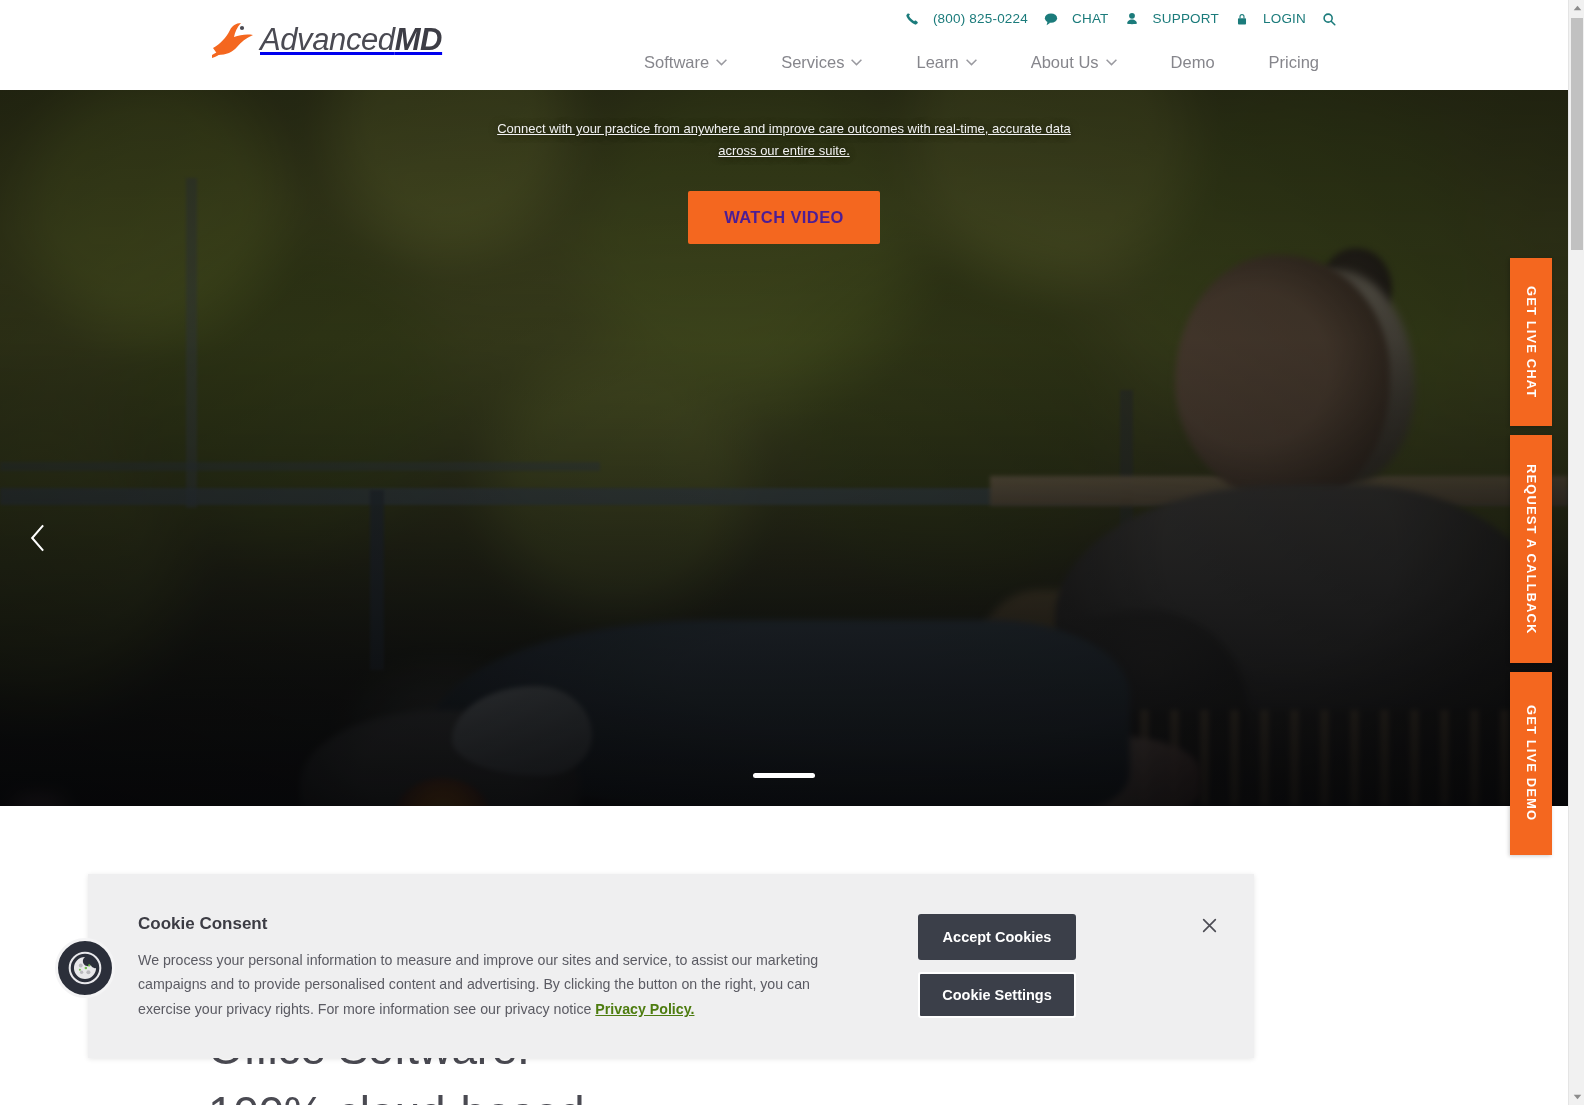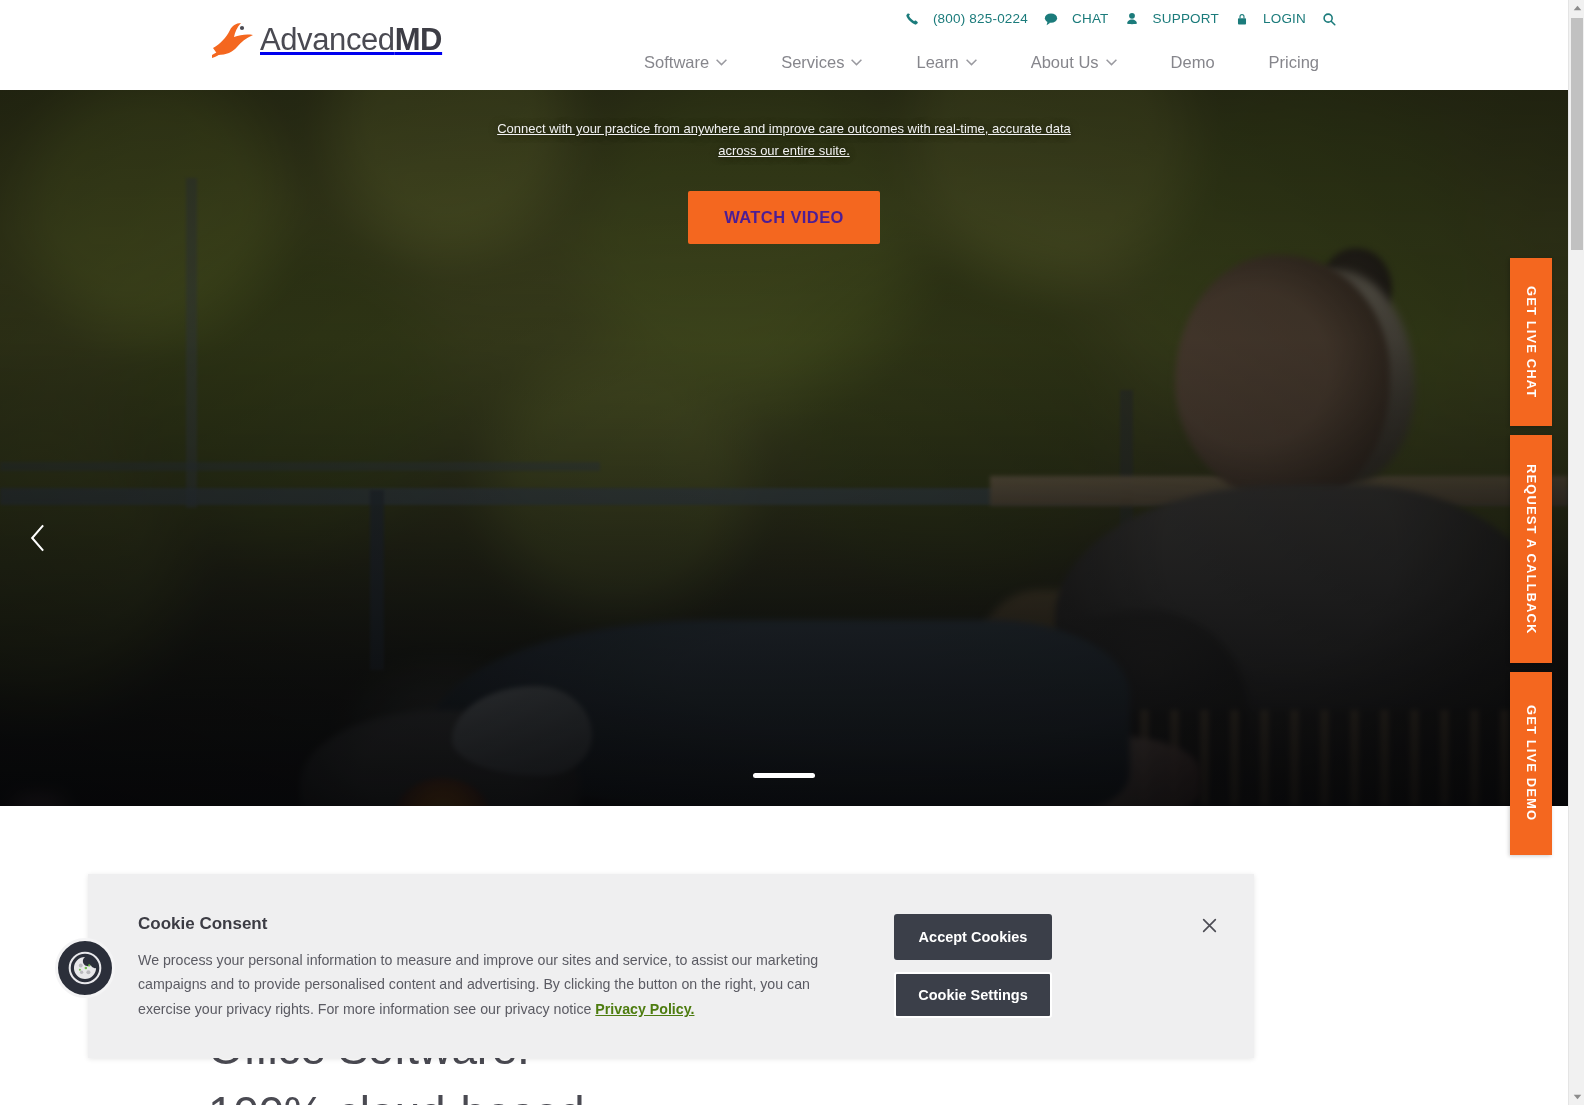--- a/index.html
+++ b/index.html
@@ -28,21 +28,21 @@
   .site-header {
     position: relative;
     width: 1568px;
     height: 90px;
     background: #ffffff;
     z-index: 40;
   }
   .logo-wrap {
     position: absolute;
     left: 210px; top: 18px;
-    display: flex; align-items: center;
+    display: flex; align-items: center; font-style: italic;
   }
   .logo-bird { width: 46px; height: 42px; margin-right: 4px; display:block; }
   .logo-text {
     font-size: 31px;
     letter-spacing: -0.4px;
     color: #4a4a52;
     font-weight: 400;
     line-height: 1;
     white-space: nowrap;
   }
@@ -398,20 +398,21 @@
   .ck-btn {
     width: 158px; height: 46px;
     background: #3b3f49;
     color: #fff;
     border: 2px solid #3b3f49;
     border-radius: 3px;
     font-size: 14.5px;
     font-weight: 700;
     cursor: pointer;
     font-family: "Liberation Sans", sans-serif;
+    margin-left: 24px;
   }
   .ck-btn.outlined { border-color: #ffffff; }
   .cookie-close {
     position:absolute; right: 32px; top: 38px;
     width: 26px; height: 26px;
     display:flex; align-items:center; justify-content:center;
     color: #4d4d55;
     font-size: 21px;
     cursor: pointer;
     line-height: 1;

